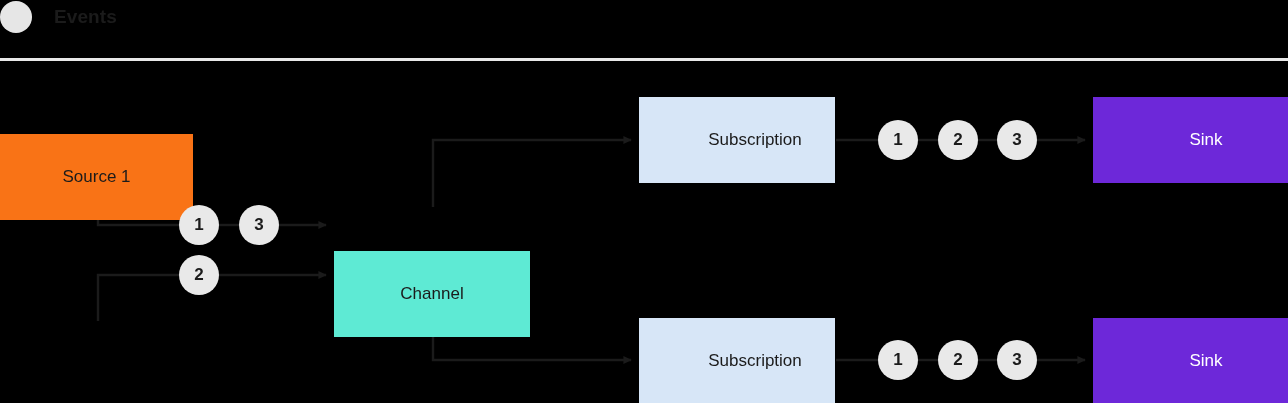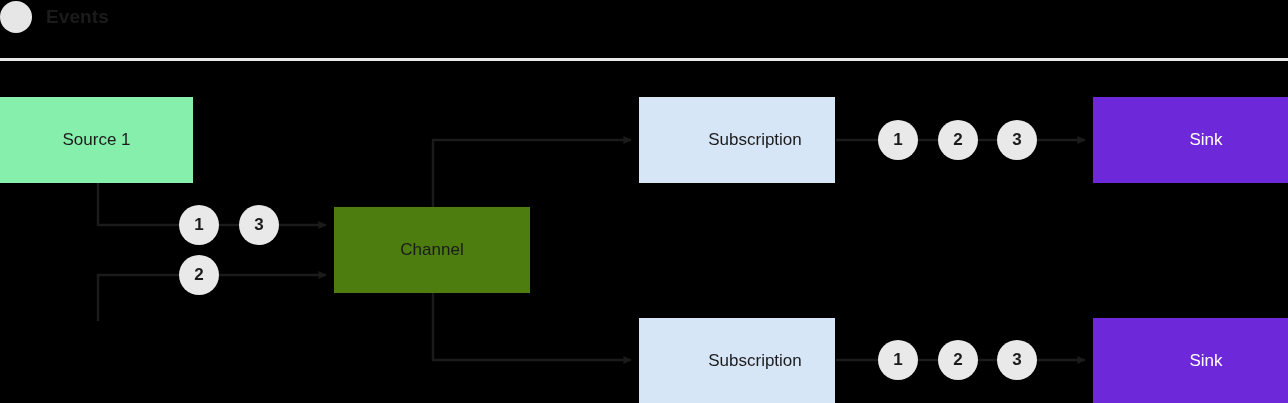--- a/index.html
+++ b/index.html
@@ -36,21 +36,21 @@
   }
   .legend-swatch {
     width: 32px;
     height: 32px;
     border-radius: 50%;
     background: #e6e6e6;
     margin-left: 0px;
     flex: 0 0 auto;
   }
   .legend-label {
-    margin-left: 14px;
+    margin-left: 22px;
     font-size: 19px;
     font-weight: bold;
     color: #1b1b1b;
     letter-spacing: 0.1px;
     white-space: nowrap;
   }
 
   .divider {
     position: absolute;
     left: 0;
@@ -73,26 +73,28 @@
   .node {
     position: absolute;
     display: flex;
     align-items: center;
     justify-content: center;
     font-size: 17px;
     box-sizing: border-box;
     white-space: nowrap;
   }
   .node-source {
-    background: #86efac;
+    background: #f97316;
     color: #1b1b1b;
+    margin-top: 37px;
   }
   .node-channel {
-    background: #4d7c0f;
+    background: #5eead4;
     color: #1b1b1b;
+    margin-top: 44px;
   }
   .node-subscription {
     background: #d7e6f7;
     color: #1b1b1b;
     padding-left: 36px;
   }
   .node-sink {
     background: #6d28d9;
     color: #ffffff;
     padding-left: 31px;

